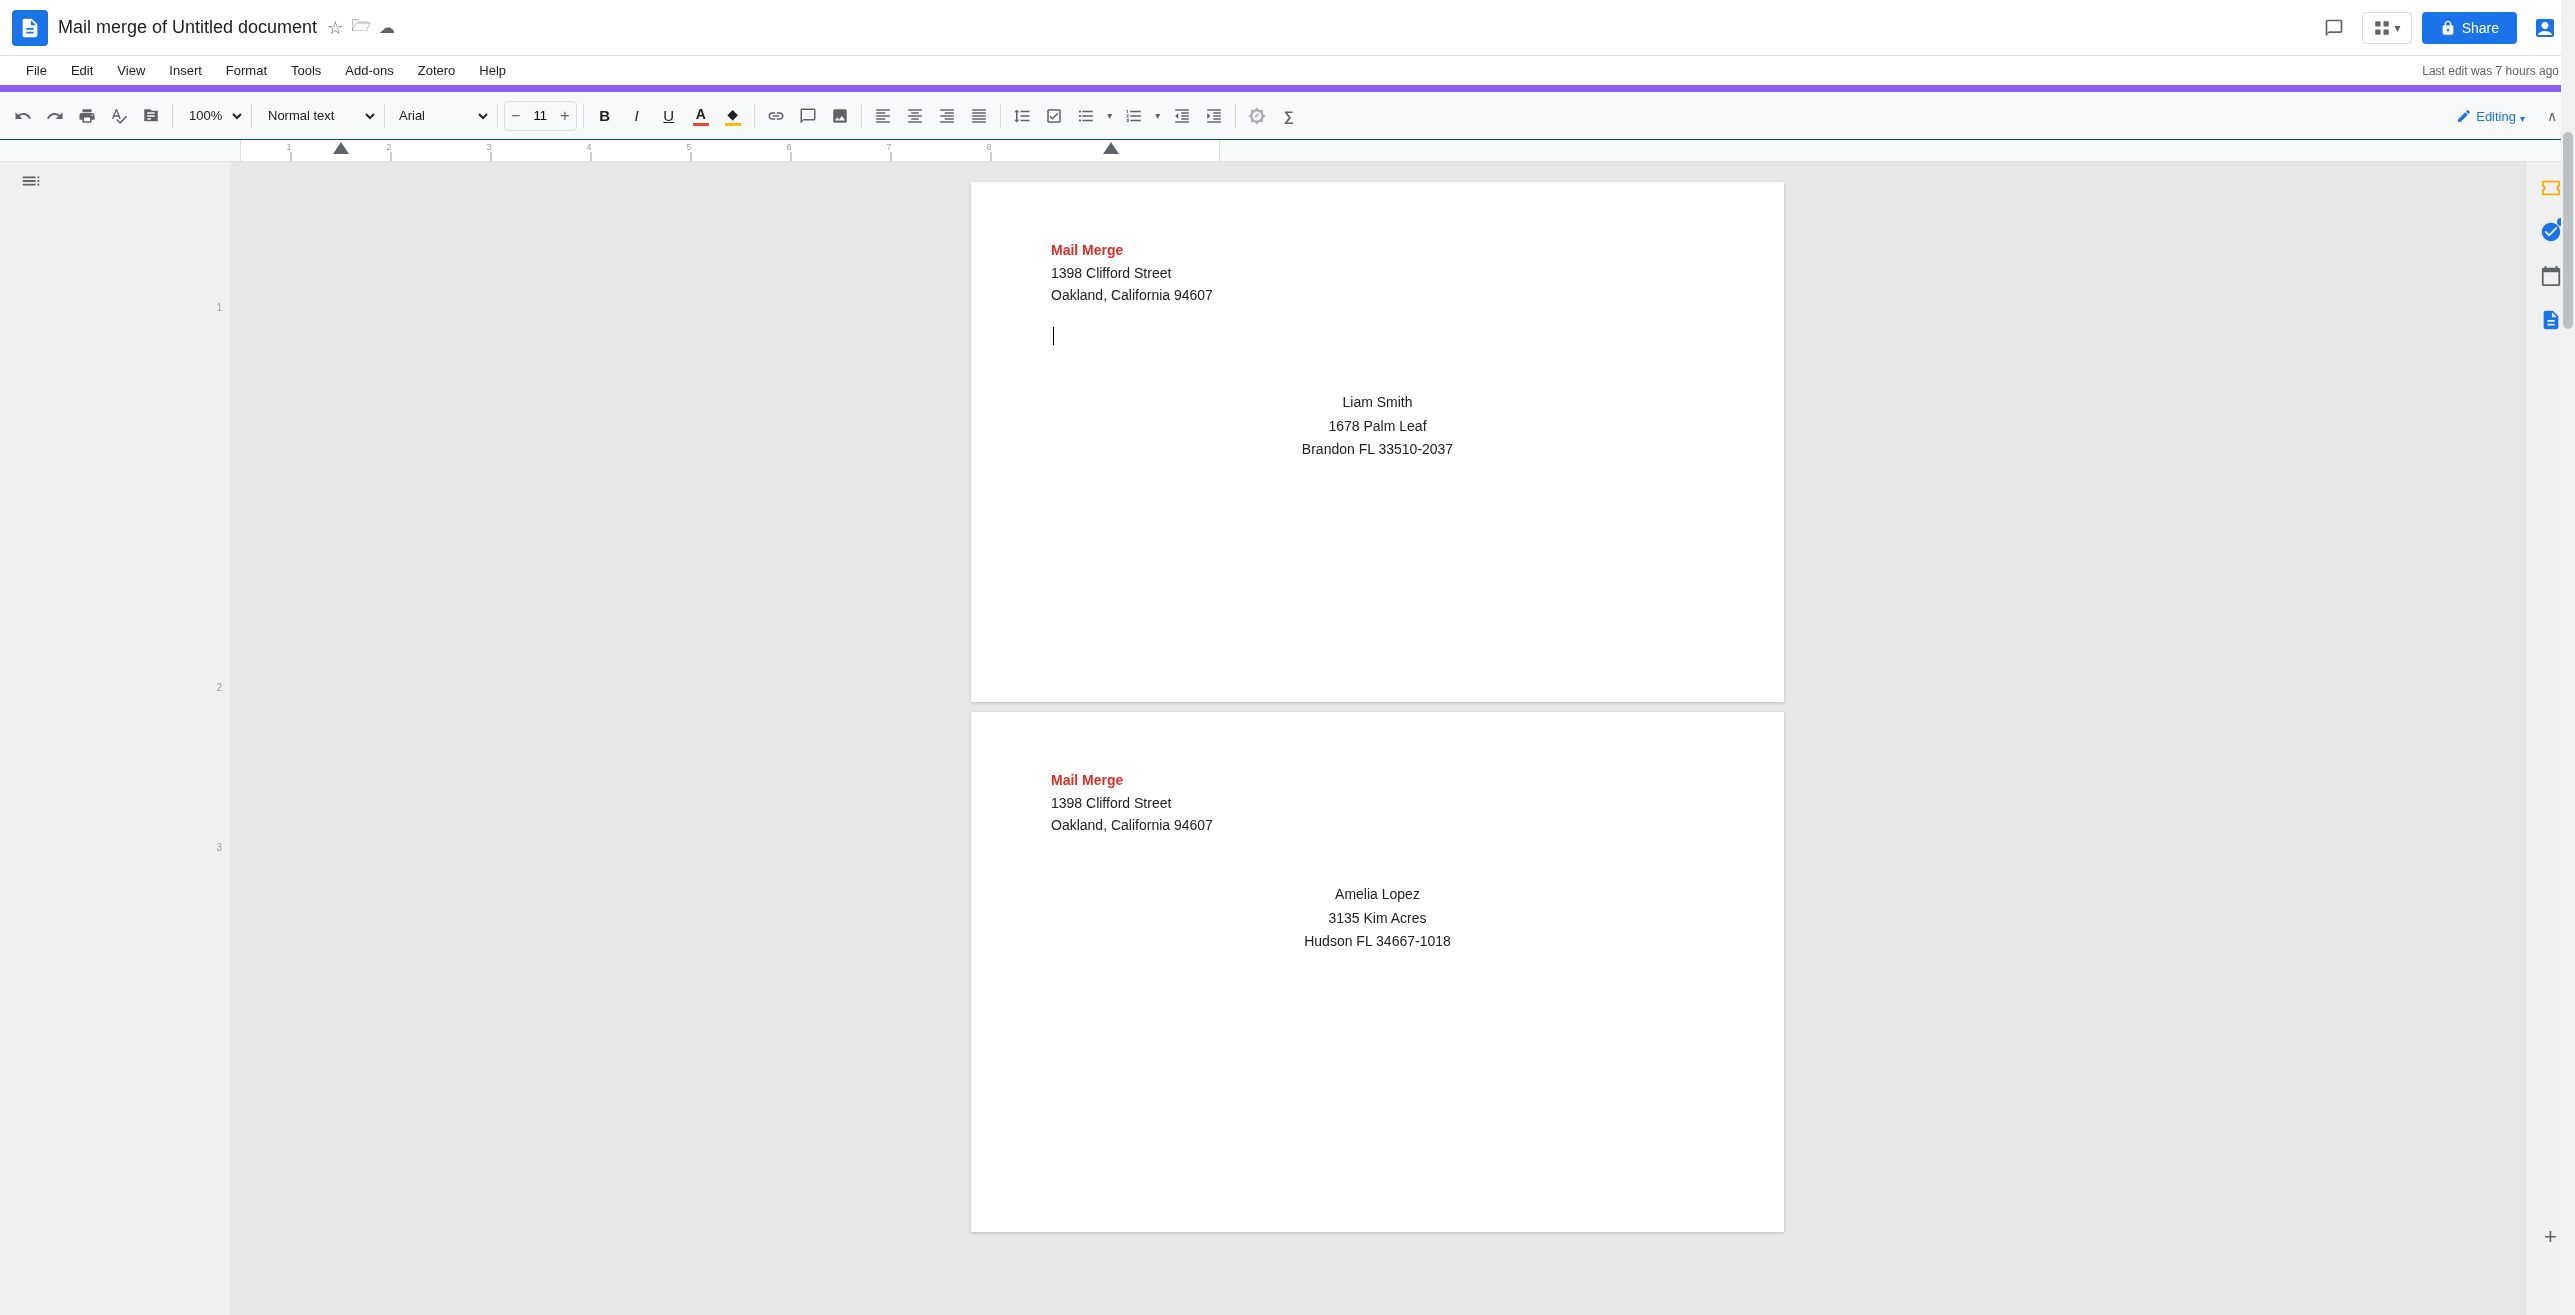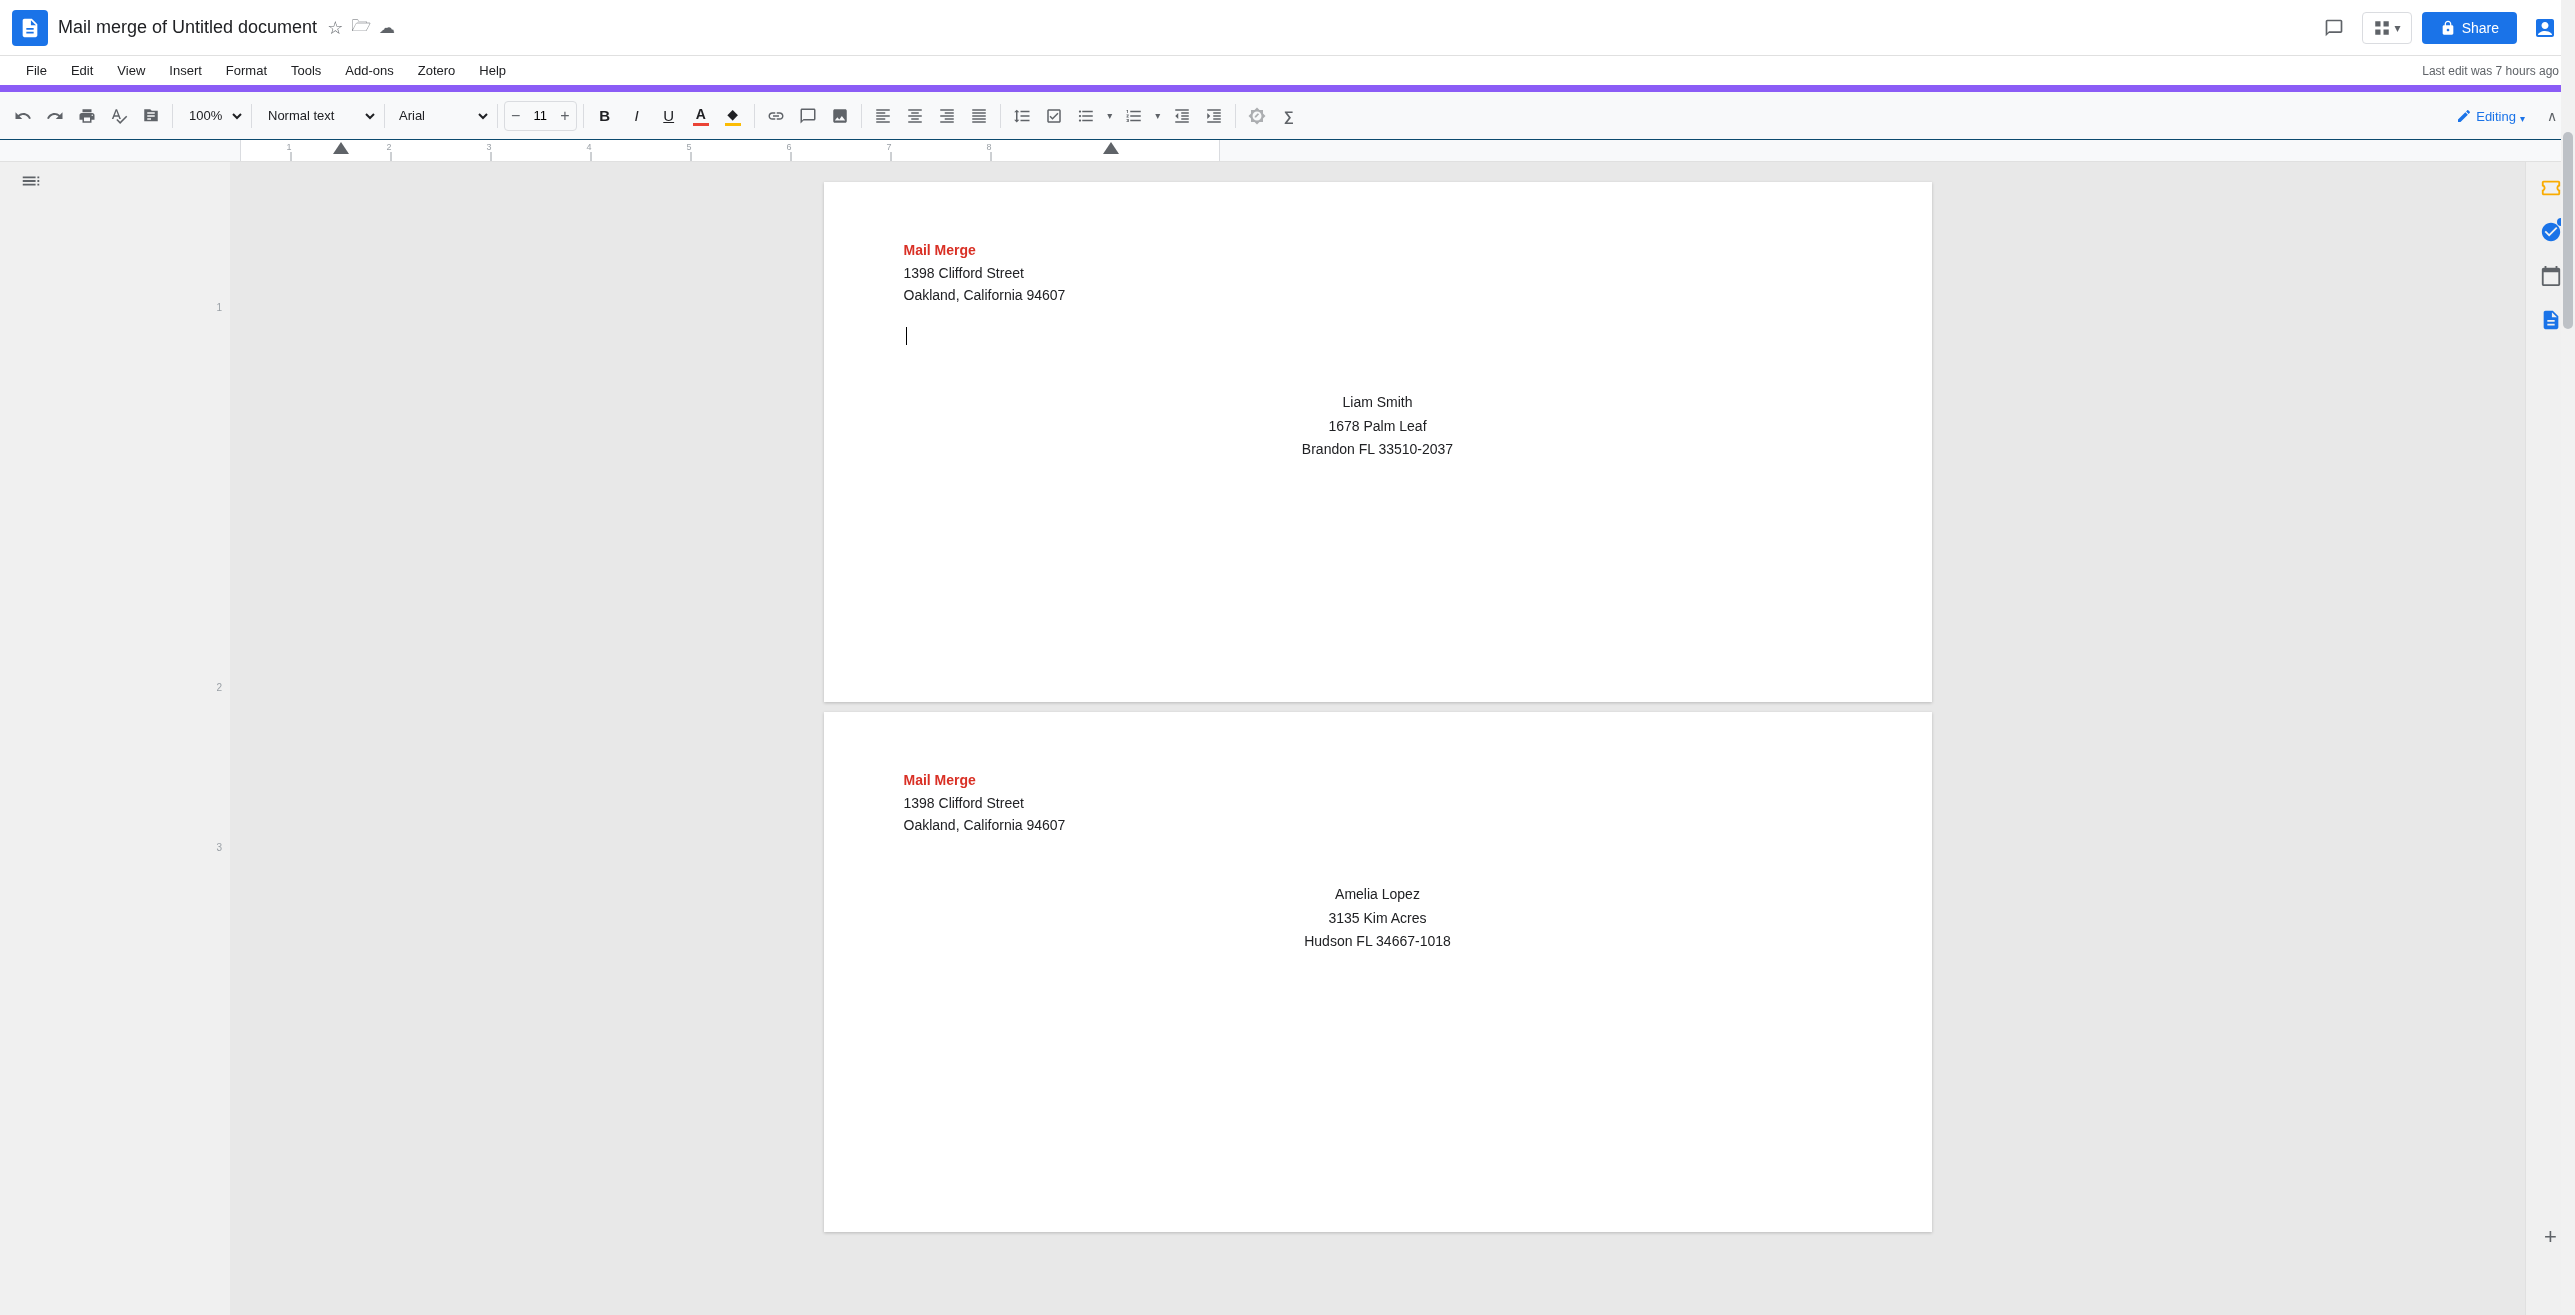--- a/index.html
+++ b/index.html
@@ -254,21 +254,21 @@
       background: #e8e8e8;
       display: flex;
       flex-direction: column;
       align-items: center;
       padding: 20px 0;
       gap: 0;
     }
 
     
     .page {
-      width: 1108px;
+      width: 813px;
       min-height: 520px;
       background: #fff;
       box-shadow: 0 1px 3px rgba(0,0,0,0.2);
       margin-bottom: 10px;
       padding: 60px 80px;
       position: relative;
       font-family: Arial, sans-serif;
       font-size: 14px;
     }
 

